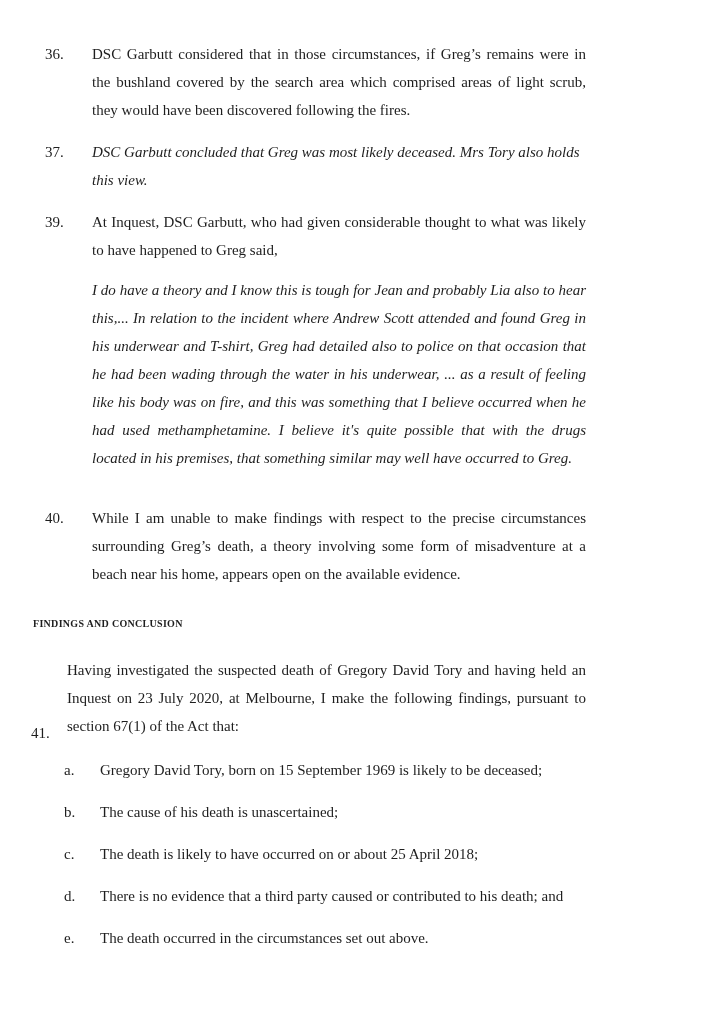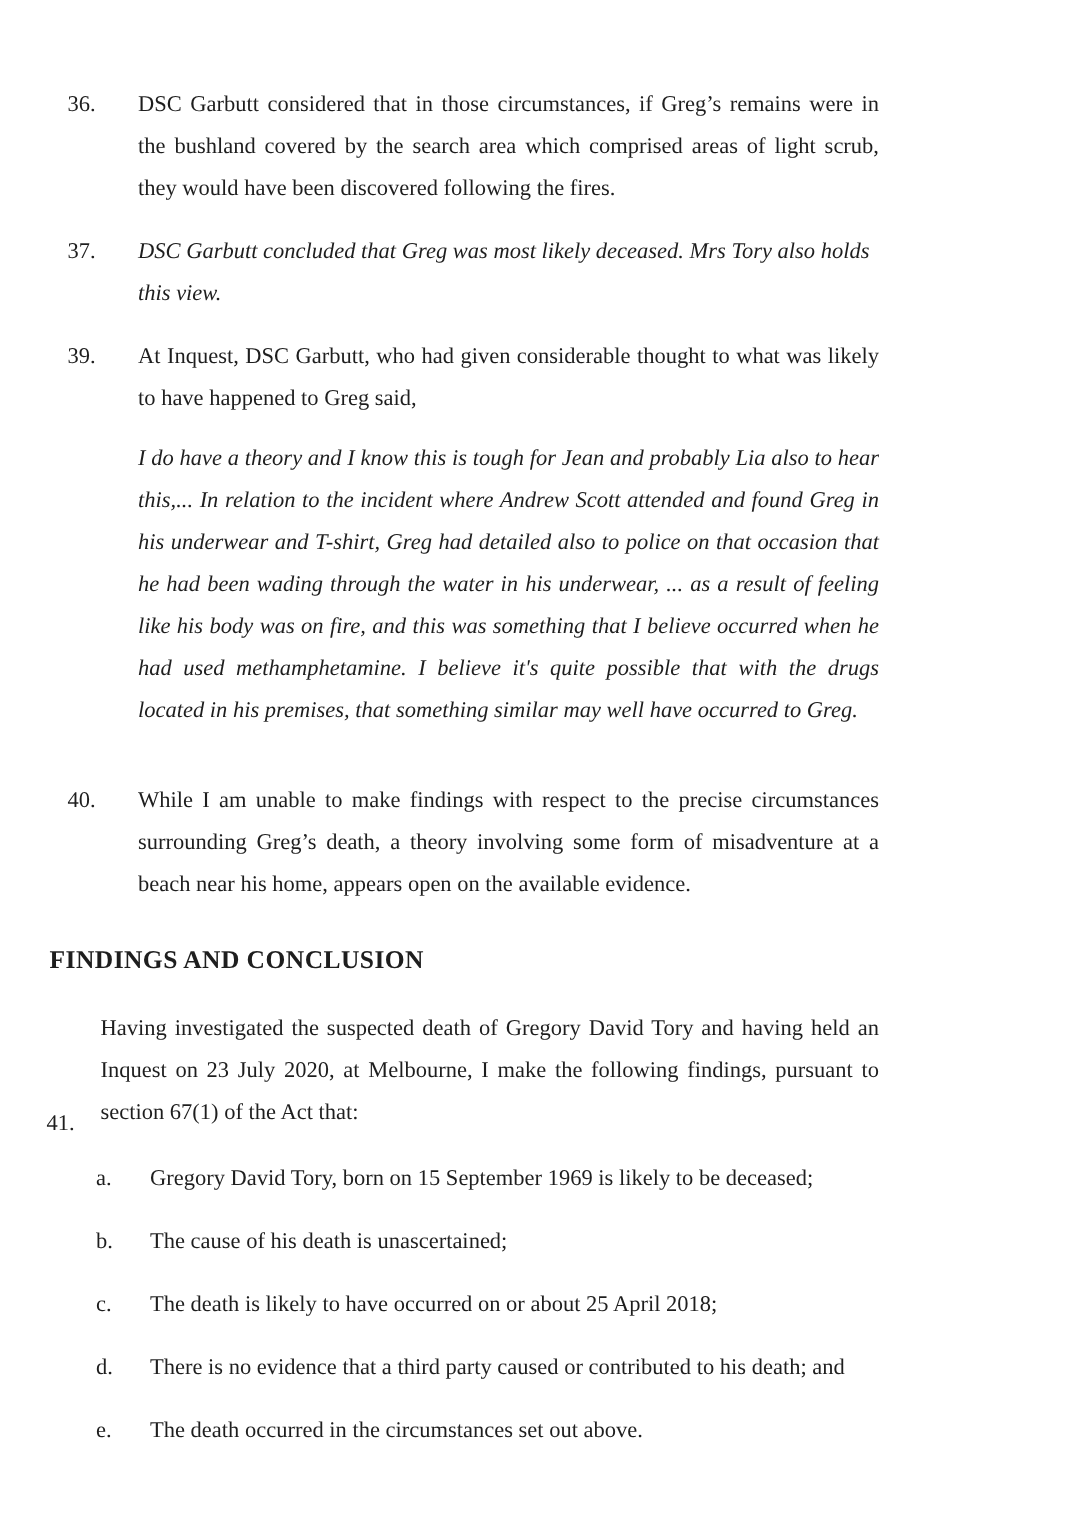--- a/index.html
+++ b/index.html
@@ -6,21 +6,21 @@
     margin: 0;
     padding: 0;
     background: #ffffff;
   }
   .page {
     position: relative;
     width: 652px;
     height: 1016px;
     background: #ffffff;
     box-sizing: border-box;
-    padding-top: 56px;
+    padding-top: 40px;
     overflow: hidden;
     font-family: "Liberation Serif", "DejaVu Serif", serif;
     font-size: 15px;
     line-height: 28px;
     color: #1e1e1e;
   }
   .para {
     position: relative;
     margin: 0 66px 14px 92px;
   }
@@ -52,21 +52,21 @@
     position: absolute;
     left: -36px;
     top: 15px;
     width: 34px;
     margin-top: 48px;
   }
   .para41 p { margin: 0; text-align: justify; }
 
   .section-heading {
     margin: 22px 66px 18px 33px;
-    font-size: 17px;
+    font-size: 10px;
     font-weight: bold;
     letter-spacing: 0.3px;
     line-height: 28px;
   }
 
   .findings { margin: 0; }
   .finding {
     position: relative;
     margin: 0 40px 14px 100px;
     line-height: 28px;

